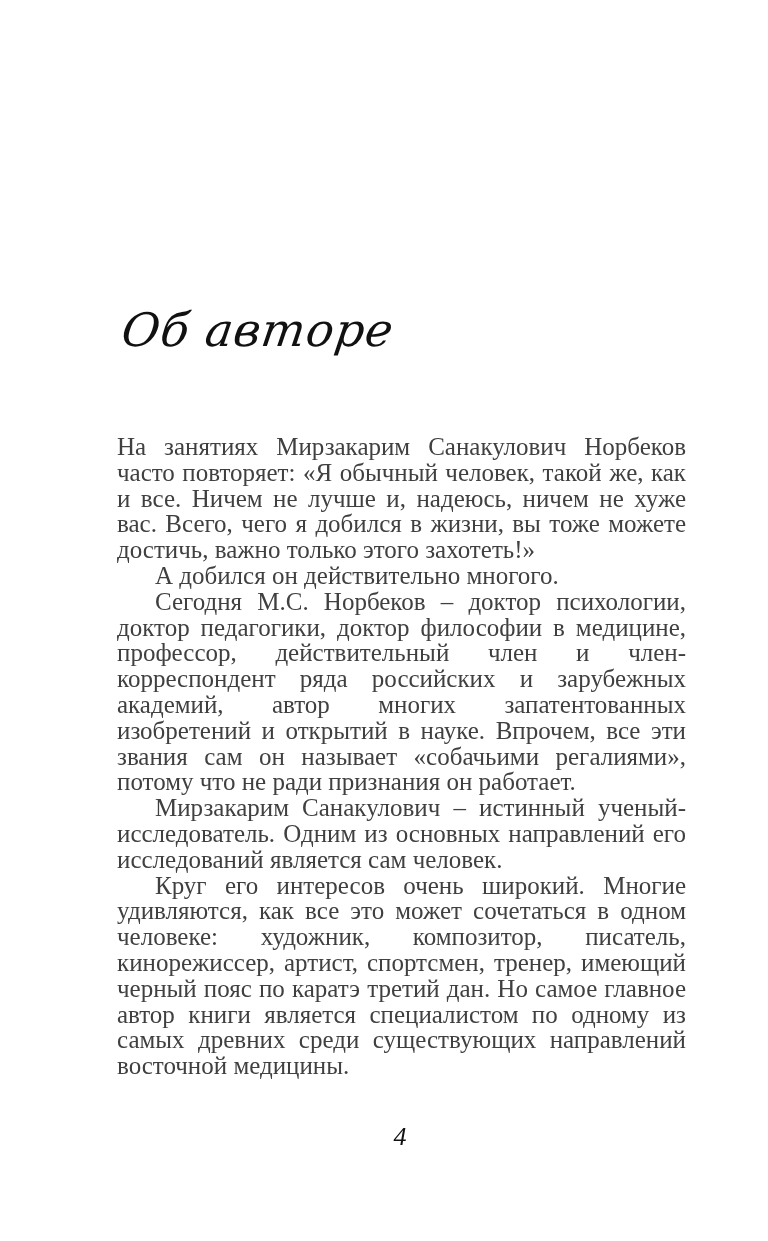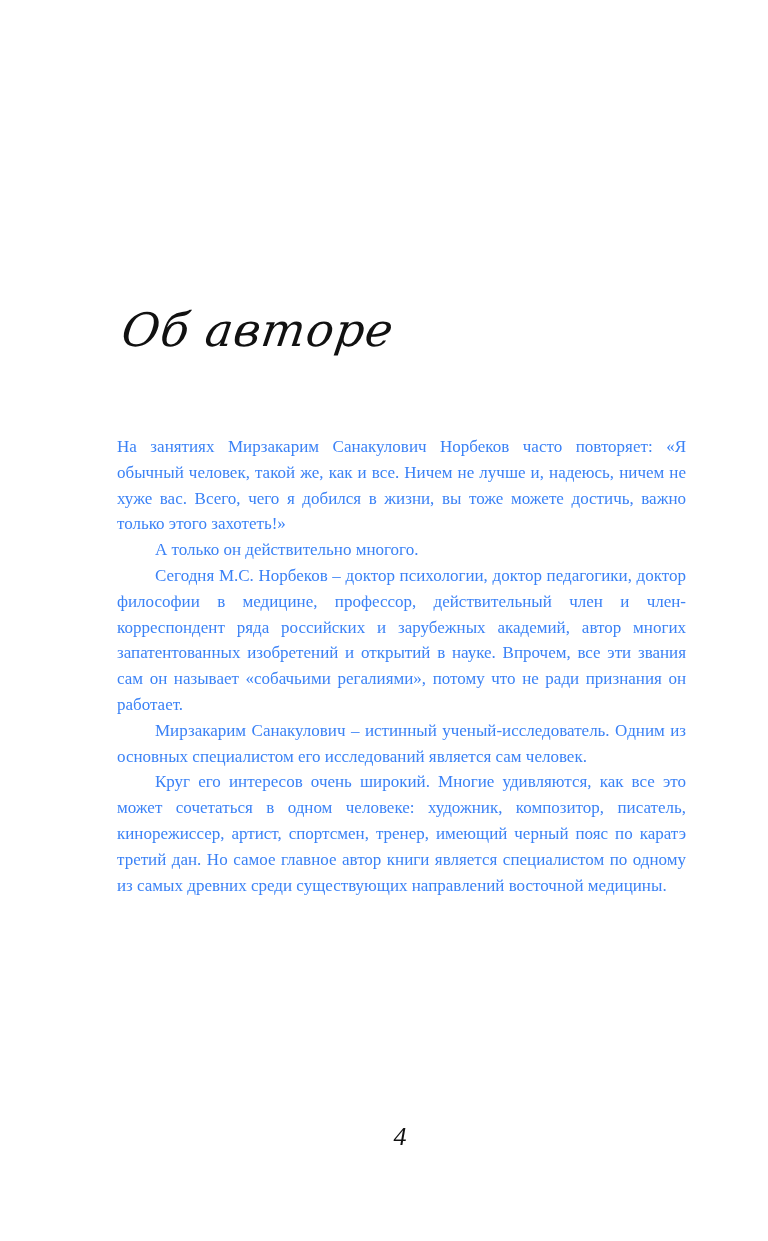--- a/index.html
+++ b/index.html
@@ -35,23 +35,23 @@
       margin: 0;
       transform: skewX(-8deg);
       transform-origin: left bottom;
     }
     .body-text {
       position: absolute;
       left: 117px;
       top: 434px;
       width: 569px;
       font-family: "Liberation Serif", serif;
-      font-size: 17px;
+      font-size: 25px;
       line-height: 25.8px;
-      color: #3b82f6;
+      color: #404040;
       text-align: justify;
     }
     .body-text p {
       margin: 0;
       text-align: justify;
       text-align-last: left;
     }
     .body-text p.indent {
       text-indent: 38px;
     }
@@ -70,21 +70,21 @@
   </style>
 </head>
 <body>
 
 <div class="page">
 
   <h1 class="chapter-title">Об авторе</h1>
 
   <div class="body-text">
     <p>На занятиях Мирзакарим Санакулович Норбеков часто повторяет: «Я обычный человек, такой же, как и все. Ничем не лучше и, надеюсь, ничем не хуже вас. Всего, чего я добился в жизни, вы тоже можете достичь, важно только этого захотеть!»</p>
-    <p class="indent">А только он действительно многого.</p>
+    <p class="indent">А добился он действительно многого.</p>
     <p class="indent">Сегодня М.С. Норбеков – доктор психологии, доктор педагогики, доктор философии в медицине, профессор, действительный член и член-корреспондент ряда российских и зарубежных академий, автор многих запатентованных изобретений и открытий в науке. Впрочем, все эти звания сам он называет «собачьими регалиями», потому что не ради признания он работает.</p>
-    <p class="indent">Мирзакарим Санакулович – истинный ученый-исследователь. Одним из основных специалистом его исследований является сам человек.</p>
+    <p class="indent">Мирзакарим Санакулович – истинный ученый-исследователь. Одним из основных направлений его исследований является сам человек.</p>
     <p class="indent">Круг его интересов очень широкий. Многие удивляются, как все это может сочетаться в одном человеке: художник, композитор, писатель, кинорежиссер, артист, спортсмен, тренер, имеющий черный пояс по каратэ третий дан. Но самое главное автор книги является специалистом по одному из самых древних среди существующих направлений восточной медицины.</p>
   </div>
 
   <div class="page-number">4</div>
 
 </div>
 
 </body></html>

